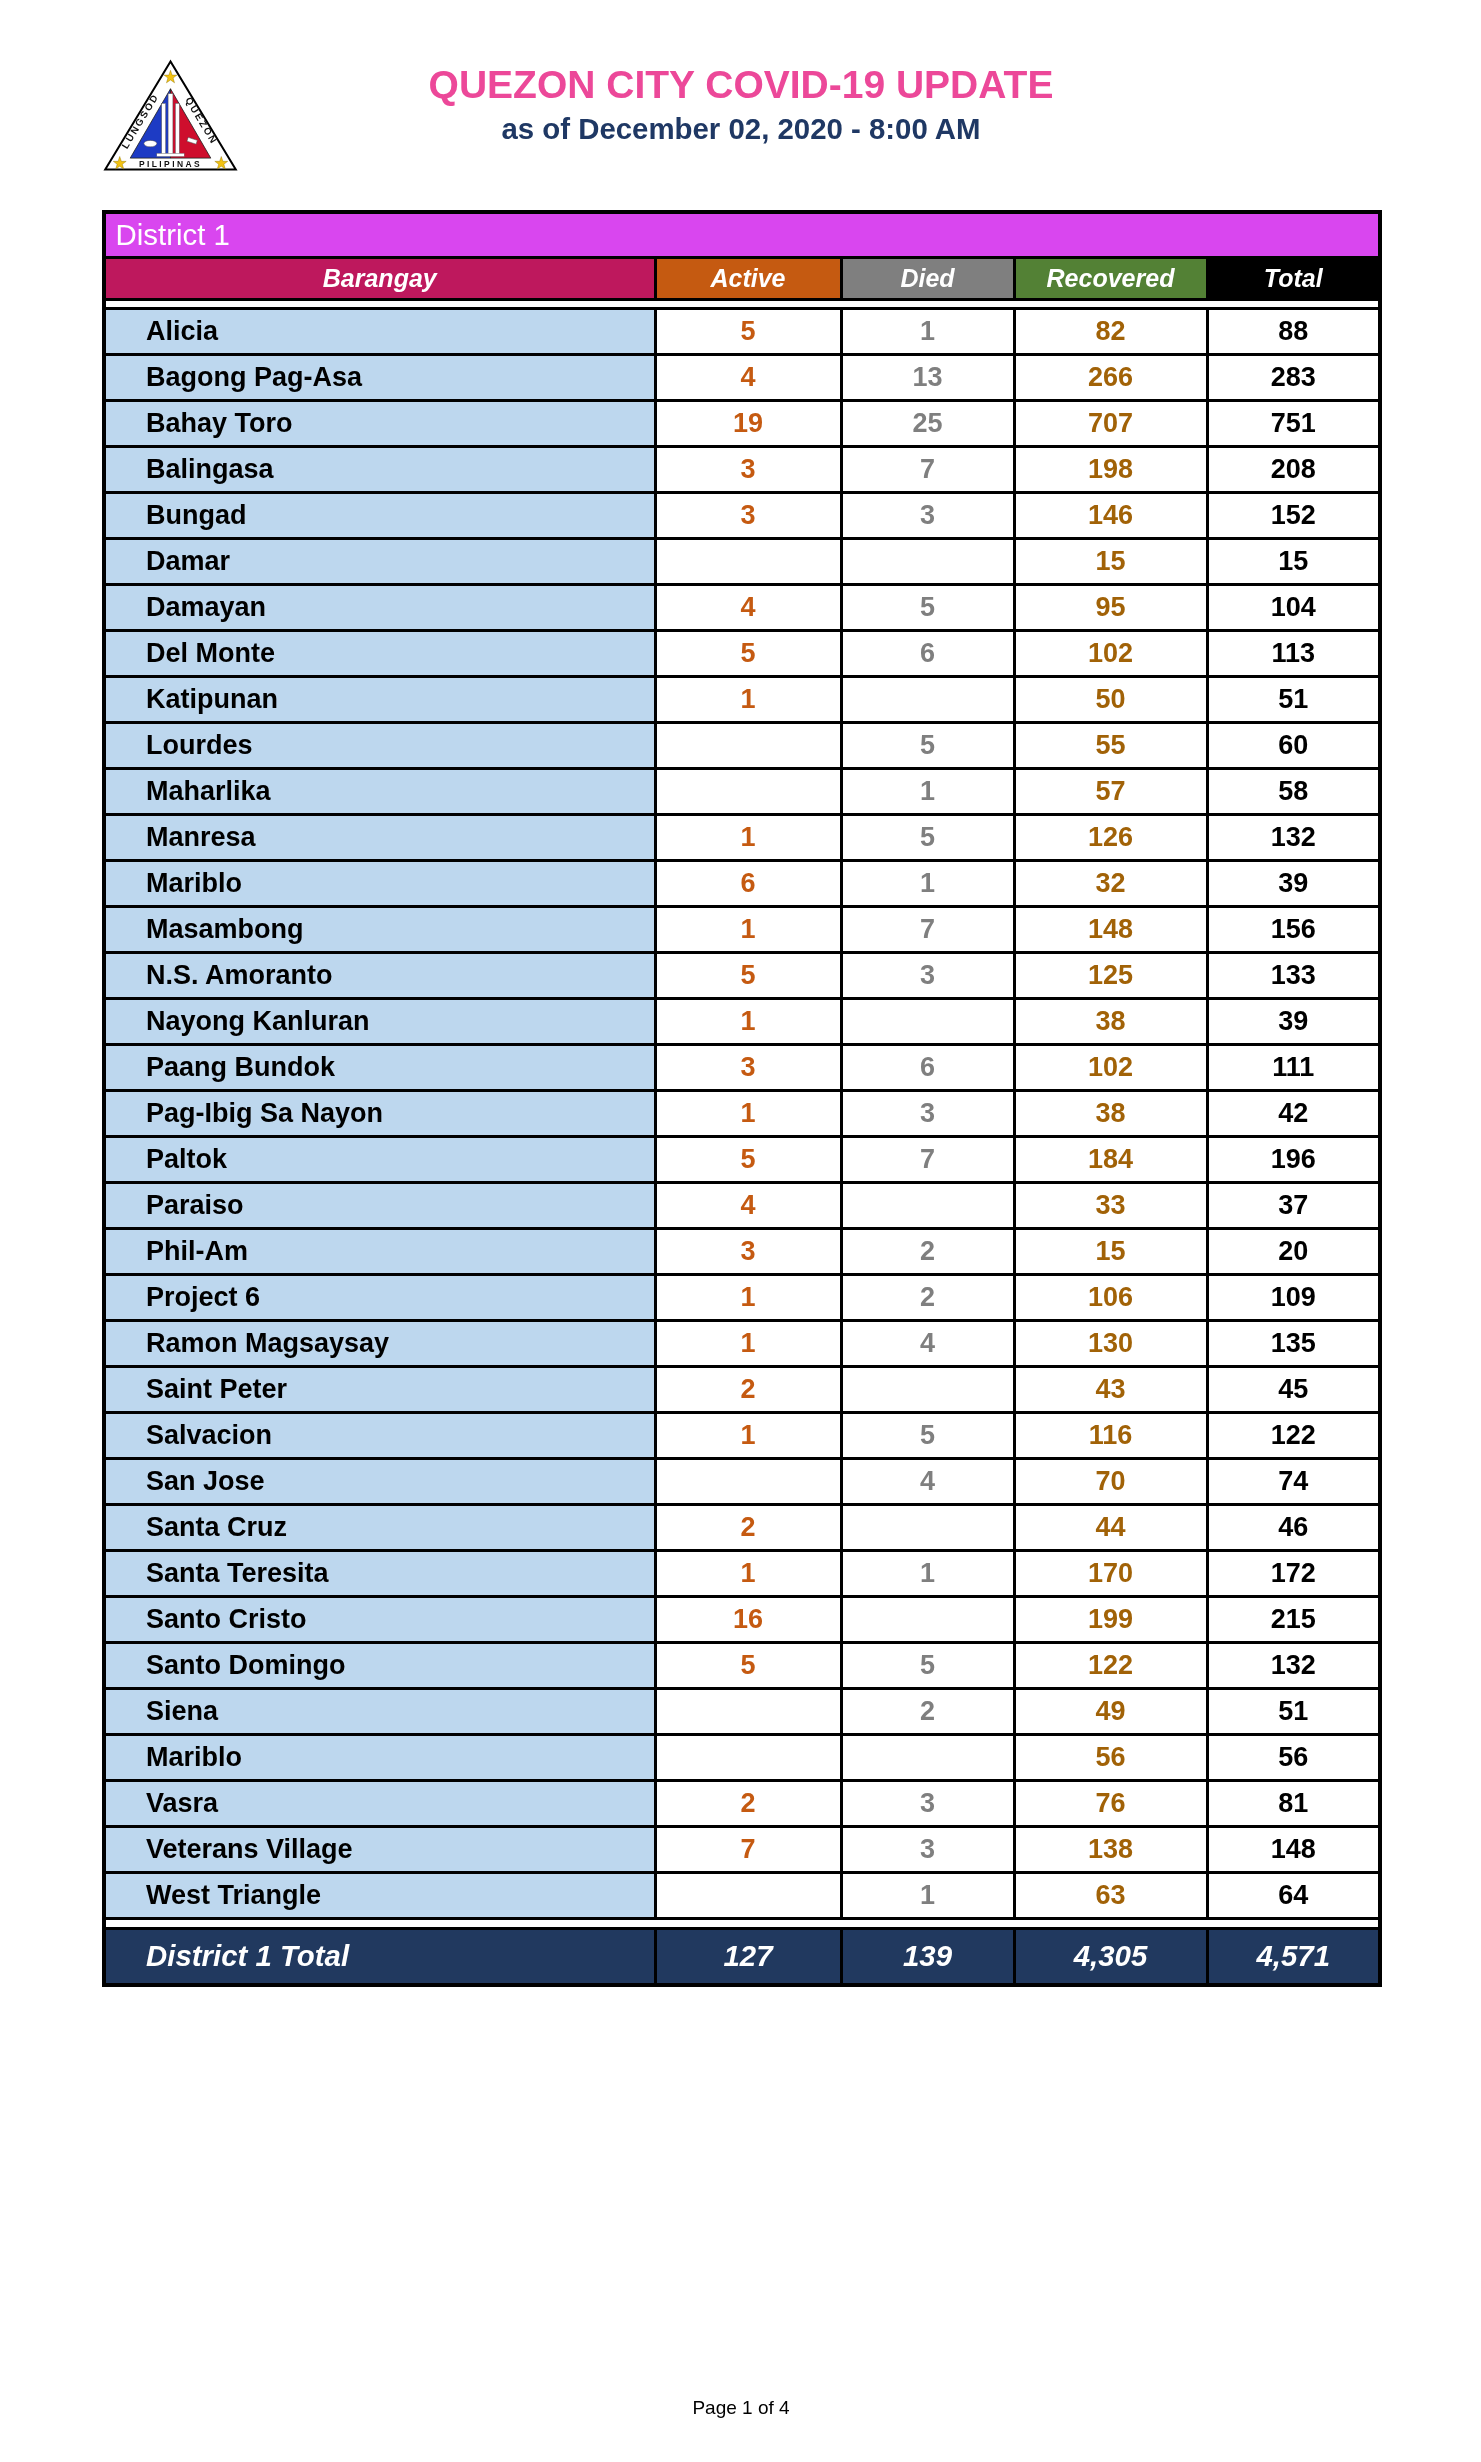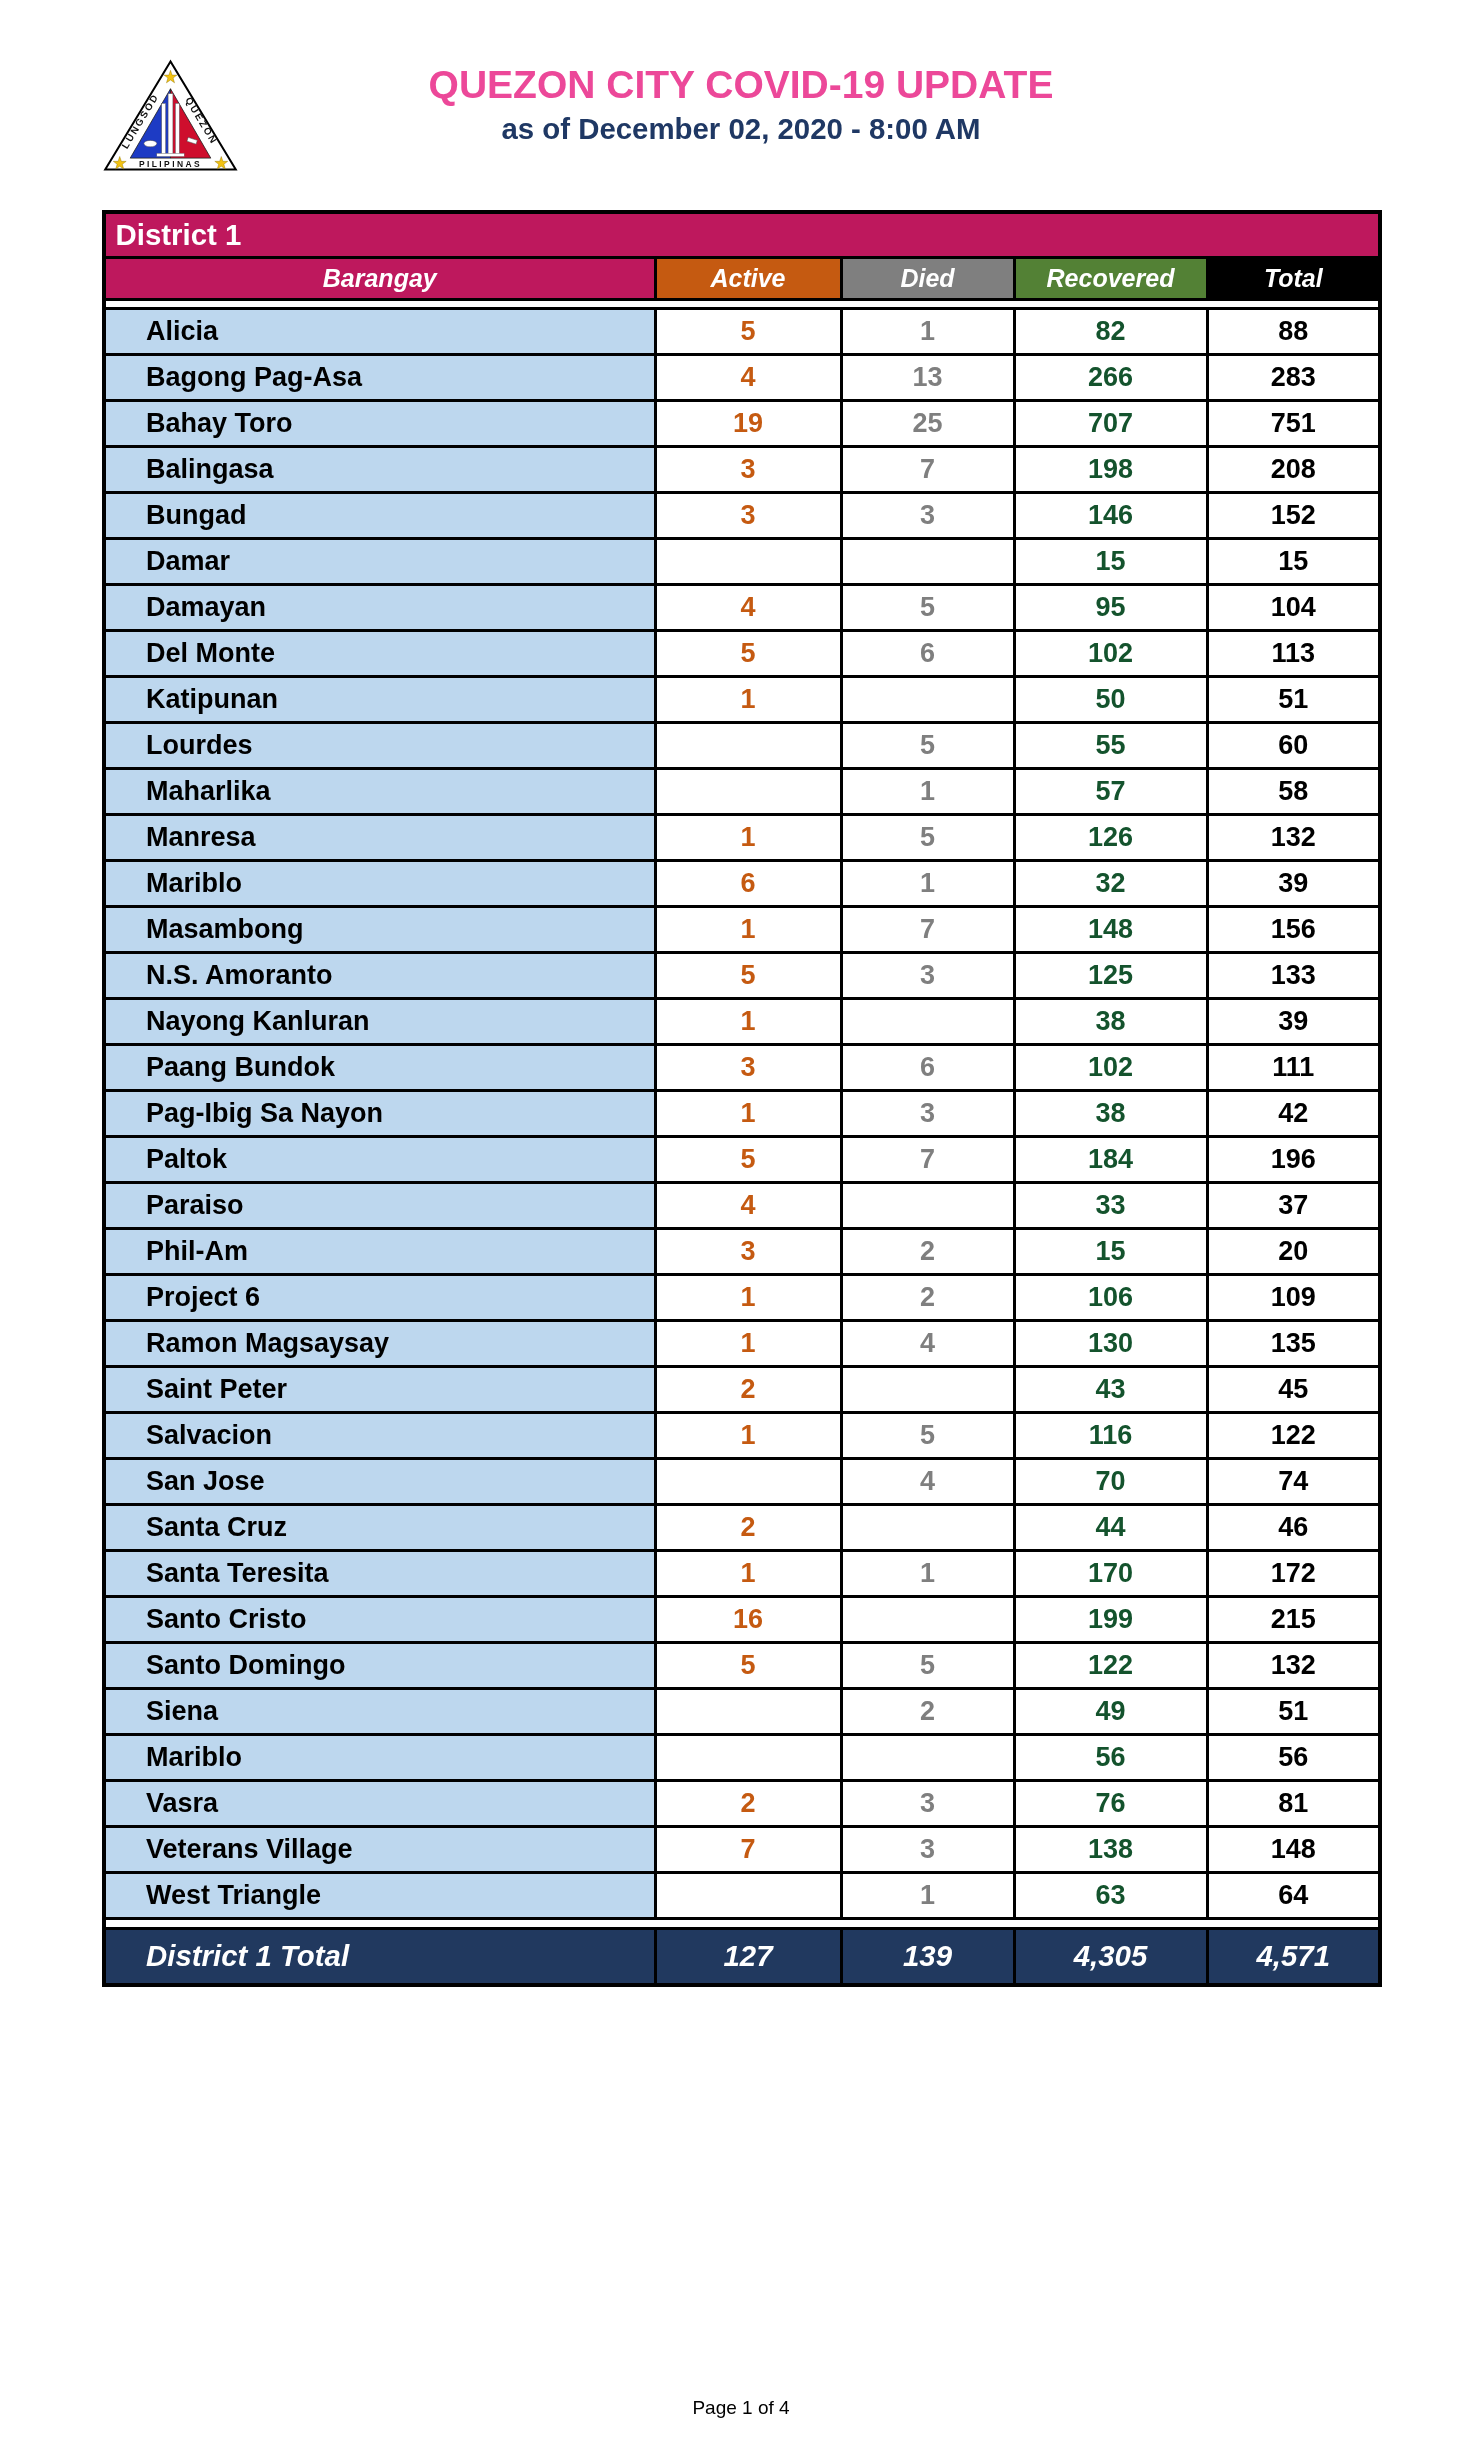--- a/index.html
+++ b/index.html
@@ -21,21 +21,21 @@
   
   .covid-table{
     position:absolute;left:102px;top:210px;width:1277px;
     border-collapse:collapse;table-layout:fixed;
     border:4.8px solid #000;
   }
   .covid-table td,.covid-table th{
     border:3.2px solid #000;overflow:hidden;white-space:nowrap;
   }
   tr.district-row td{
-    background:#be185d;color:#fff;font-weight:bold;font-size:29.4px;
+    background:#d946ef;color:#fff;font-weight:normal;font-size:29.4px;
     height:40px;padding-left:9.6px;text-align:left;
   }
   tr.colhead-row th{
     color:#fff;font-weight:bold;font-style:italic;font-size:25px;
     height:37px;text-align:center;
   }
   th.h-barangay{background:#be185d;}
   th.h-active{background:#C55A11;}
   th.h-died{background:#7F7F7F;}
   th.h-recovered{background:#538135;}
@@ -47,21 +47,21 @@
   tr.data-row{height:46px;}
   tr.data-row td.name-cell{
     background:#BDD7EE;color:#000;font-weight:bold;font-size:27px;
     padding-left:40px;text-align:left;
   }
   tr.data-row td.num{
     background:#fff;font-weight:bold;font-size:27px;text-align:center;
   }
   td.num.active{color:#C55A11;}
   td.num.died{color:#7F7F7F;}
-  td.num.recovered{color:#14532d;}
+  td.num.recovered{color:#a16207;}
   td.num.total{color:#000000;}
   tr.total-row td{
     background:#21395F;color:#fff;font-weight:bold;font-style:italic;
     font-size:29.4px;height:51px;
   }
   tr.total-row td.total-label{text-align:left;padding-left:40px;}
   tr.total-row td.total-num{text-align:center;}
   
   .page-footer{
     position:absolute;left:0;right:0;top:2397px;text-align:center;

